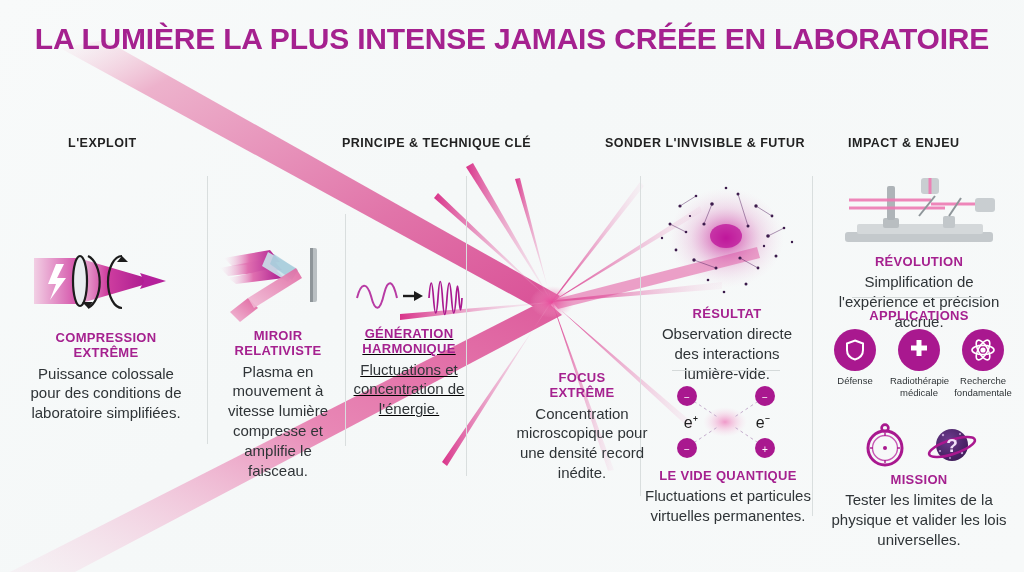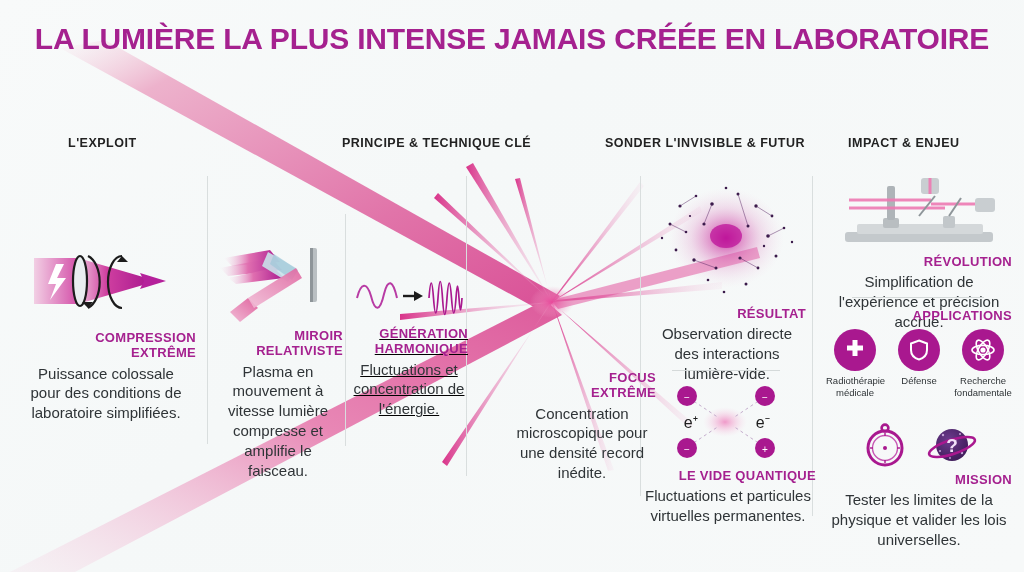--- a/index.html
+++ b/index.html
@@ -28,21 +28,21 @@
   }
 
   
   .vdiv{position:absolute;width:1px;background:#d9dede;}
   .hdiv{position:absolute;height:1px;background:#d5dada;}
 
   
   .card{position:absolute;text-align:center;}
   .card .h{
     font-size:13px;font-weight:bold;color:#a5218f;line-height:1.18;
-    letter-spacing:.3px;text-transform:uppercase;text-align:right;
+    letter-spacing:.3px;text-transform:uppercase;
   }
   .card .p{
     font-size:15px;color:#2f3437;line-height:1.32;margin-top:3px;
   }
   .card .art{position:relative;margin:0 auto;}
 
   .small-cap{font-size:9.5px;color:#2f3437;line-height:1.25;text-align:center;}
   .app-item{width:58px;text-align:center;}
   .app-circle{width:42px;height:42px;border-radius:50%;background:#a9188f;margin:0 auto 4px;display:flex;align-items:center;justify-content:center;}
 </style>
@@ -307,33 +307,33 @@
 
     <div class="hdiv" style="left:852px;top:297px;width:132px;"></div>
 
     <div class="card" style="left:826px;top:308px;width:186px;">
       <div class="h">APPLICATIONS</div>
       <div style="display:flex;justify-content:center;gap:6px;margin-top:6px;">
 
         <div class="app-item">
           <div class="app-circle">
             <svg width="24" height="24" viewBox="0 0 24 24">
+              <path d="M12,2.5 L20,5.5 V12 c0,5.2 -4,8.3 -8,9.5 C8,20.3 4,17.2 4,12 V5.5 Z" fill="none" stroke="#fff" stroke-width="2"></path>
+            </svg>
+          </div>
+          <div class="small-cap">Défense</div>
+        </div>
+
+        <div class="app-item">
+          <div class="app-circle">
+            <svg width="24" height="24" viewBox="0 0 24 24">
               <path d="M9.5,2 h5 v5.5 h5.5 v5 h-5.5 v5.5 h-5 v-5.5 h-5.5 v-5 h5.5 z" fill="#fff"></path>
             </svg>
           </div>
           <div class="small-cap">Radiothérapie médicale</div>
-        </div>
-
-        <div class="app-item">
-          <div class="app-circle">
-            <svg width="24" height="24" viewBox="0 0 24 24">
-              <path d="M12,2.5 L20,5.5 V12 c0,5.2 -4,8.3 -8,9.5 C8,20.3 4,17.2 4,12 V5.5 Z" fill="none" stroke="#fff" stroke-width="2"></path>
-            </svg>
-          </div>
-          <div class="small-cap">Défense</div>
         </div>
 
         <div class="app-item">
           <div class="app-circle">
             <svg width="26" height="26" viewBox="0 0 26 26">
               <g fill="none" stroke="#fff" stroke-width="1.6">
                 <ellipse cx="13" cy="13" rx="11" ry="4.6"></ellipse>
                 <ellipse cx="13" cy="13" rx="11" ry="4.6" transform="rotate(60 13 13)"></ellipse>
                 <ellipse cx="13" cy="13" rx="11" ry="4.6" transform="rotate(120 13 13)"></ellipse>
               </g>

